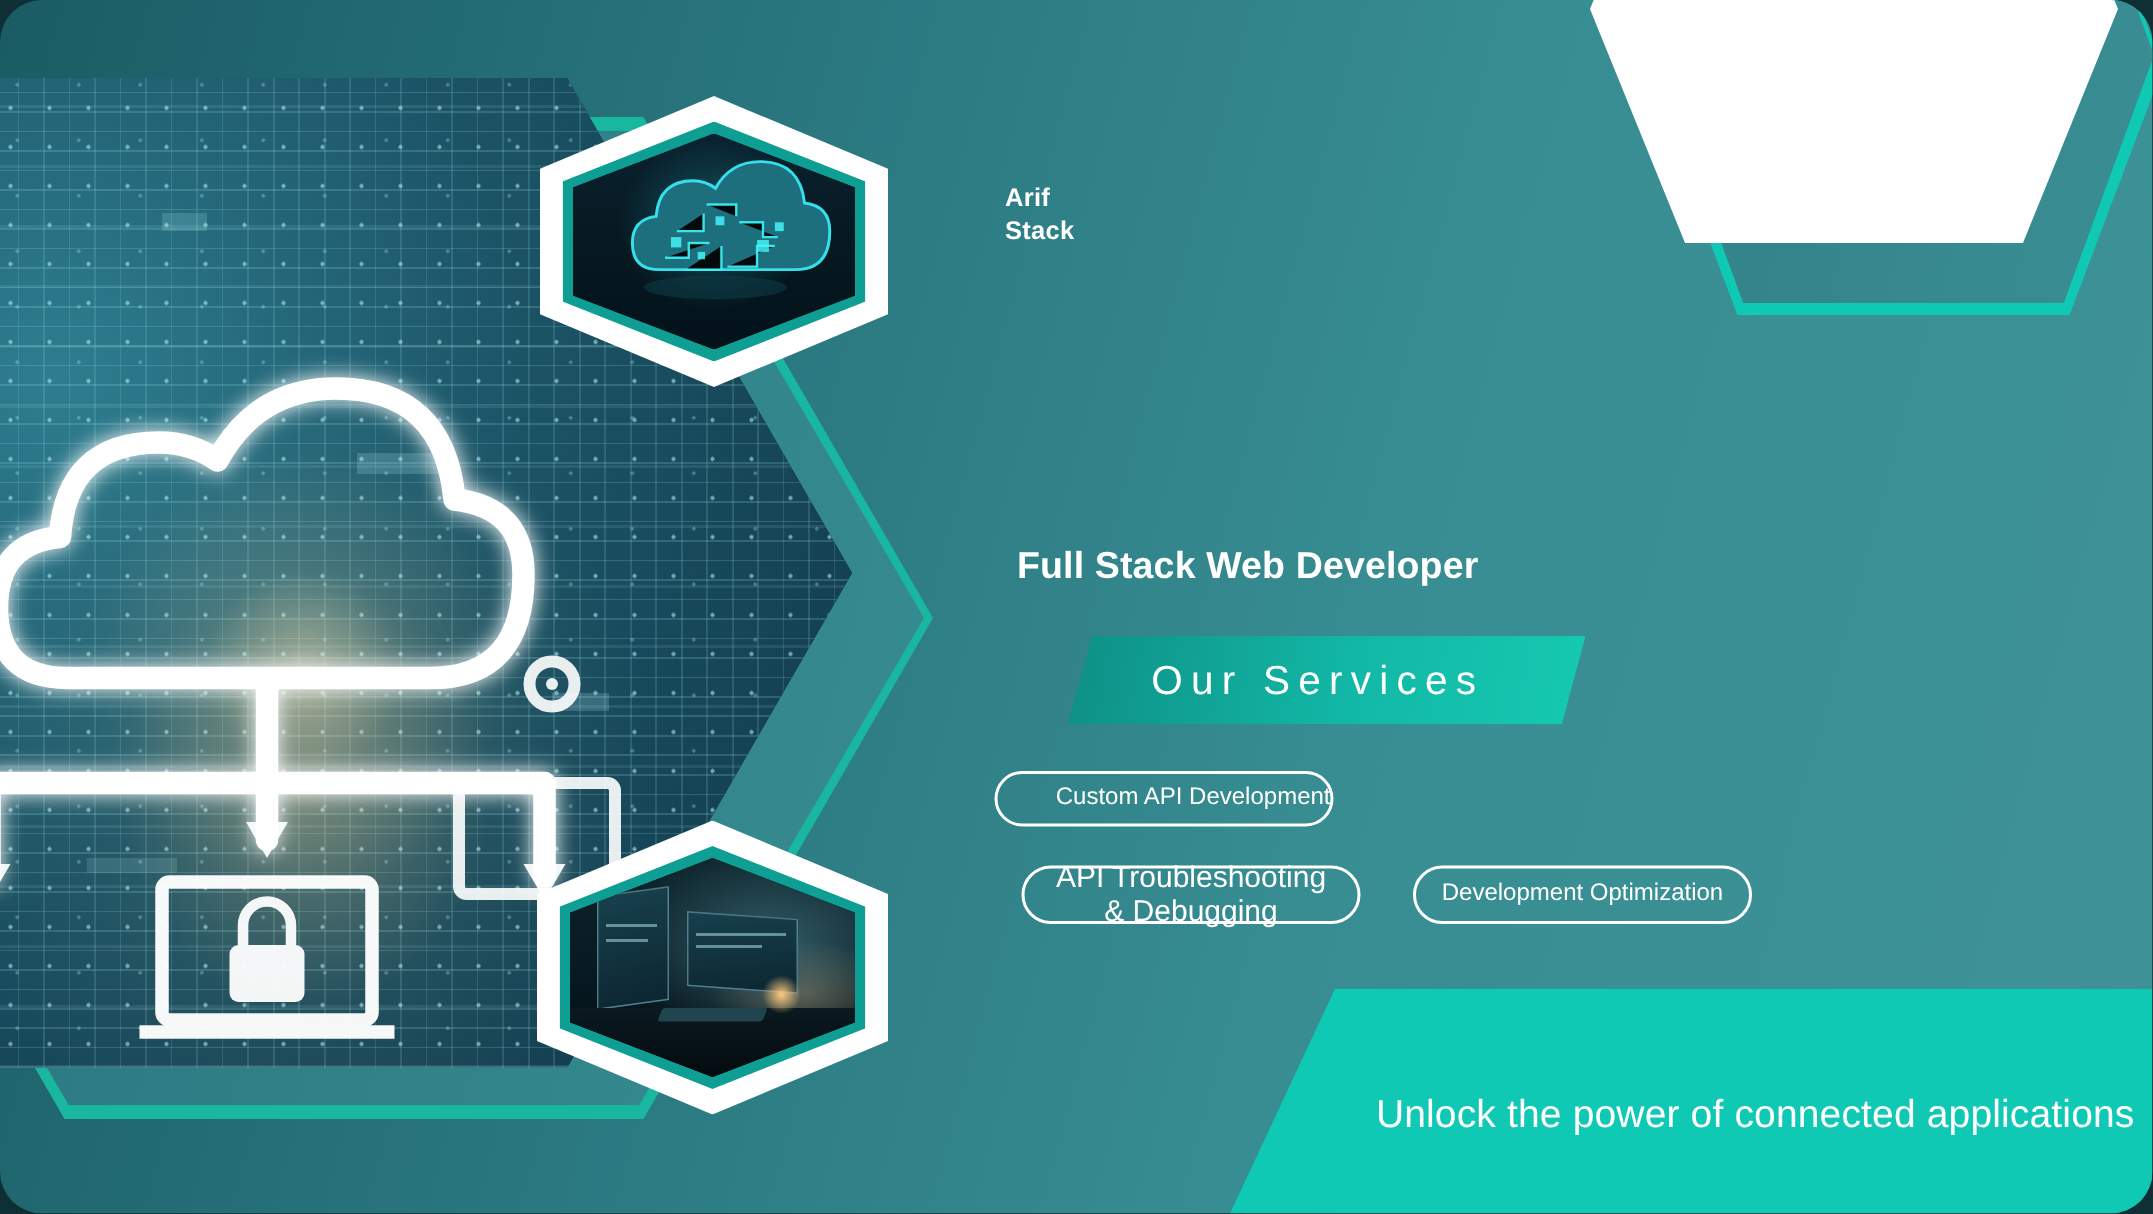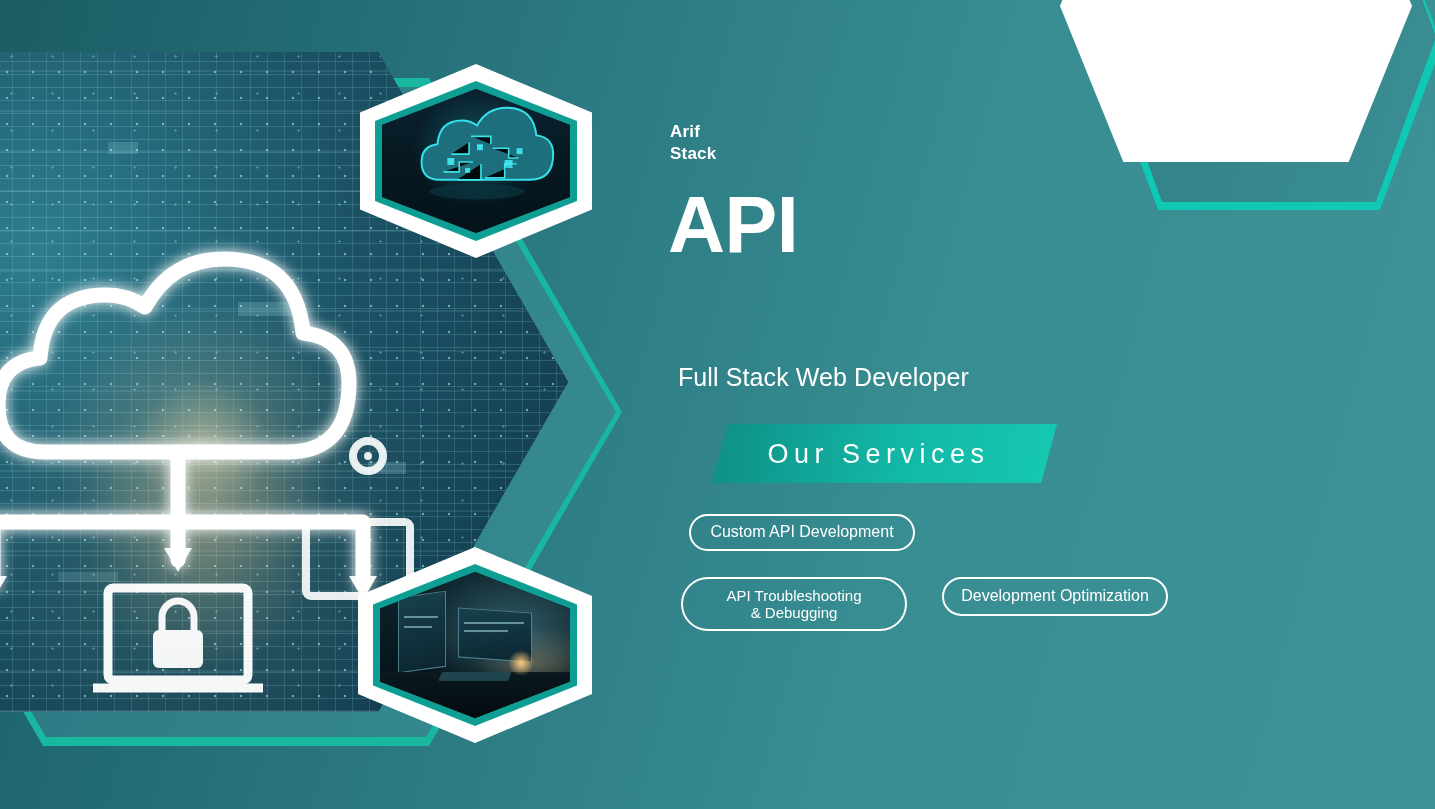--- a/index.html
+++ b/index.html
@@ -10,20 +10,21 @@
   }
   body {
     font-family: "Liberation Sans", sans-serif;
   }
   #banner {
     position: relative;
     width: 1435px;
     height: 809px;
     overflow: hidden;
     background: linear-gradient(105deg, #1a5c64 0%, #2a7780 34%, #378d91 62%, #3f9398 100%);
+    border-radius: 28px;
   }
 
   
   .corner-hex-fill {
     position: absolute;
     background: #ffffff;
   }
   .corner-hex-outline {
     position: absolute;
     background: #0fc9b4;
@@ -165,20 +166,21 @@
     line-height: 0.98;
     letter-spacing: -0.5px;
   }
   .subtitle {
     position: absolute;
     left: 678px;
     top: 363px;
     color: #ffffff;
     font-size: 25px;
     letter-spacing: 0.1px;
+    font-weight: bold;
   }
 
   
   .services-banner {
     position: absolute;
     left: 712px;
     top: 424px;
     width: 345px;
     height: 59px;
     background: linear-gradient(100deg, #0f8f86 0%, #12b8a6 55%, #16c9b1 100%);
@@ -202,23 +204,23 @@
     border-radius: 999px;
     color: #ffffff;
     font-size: 16px;
     display: flex;
     align-items: center;
     justify-content: center;
     text-align: center;
     line-height: 1.14;
     box-sizing: border-box;
   }
-  .pill-0 { left: 689px; top: 514px; width: 226px; height: 37px; }
+  .pill-0 { left: 663px; top: 514px; width: 226px; height: 37px; justify-content: flex-end; }
   .pill-1 { left: 942px; top: 514px; width: 226px; height: 37px; }
-  .pill-2 { left: 681px; top: 577px; width: 226px; height: 54px; font-size: 15px; }
+  .pill-2 { left: 681px; top: 577px; width: 226px; height: 39px; font-size: 20px; }
   .pill-3 { left: 942px; top: 577px; width: 226px; height: 39px; }
 
   
   .tagline-band {
     position: absolute;
     left: 820px;
     top: 659px;
     width: 615px;
     height: 150px;
     background: #0fc9b4;
@@ -332,34 +334,36 @@
       <div style="position:absolute; left:128px; top:78px; width:26px; height:26px; border-radius:50%; background:radial-gradient(circle,#ffc97d 0%,rgba(255,201,125,0) 70%);"></div>
     </div>
   </div>
 
   <div class="name">
     <div>Arif</div>
     <div>Stack</div>
   </div>
 
   <div class="headline">
-    <div>API</div>
   </div>
 
   <div class="subtitle">Full Stack Web Developer</div>
 
   <div class="services-banner">
     <span>Our Services</span>
   </div>
 
   <div class="pill pill-0">
     <span>Custom API Development</span>
   </div>
   <div class="pill pill-2">
     <span style="white-space:pre-line;">API Troubleshooting
 &amp; Debugging</span>
   </div>
   <div class="pill pill-3">
     <span>Development Optimization</span>
   </div>
 
+  <div class="tagline-band">
+    <span>Unlock the power of connected applications</span>
+  </div>
 
 </div>
 
 </body></html>

